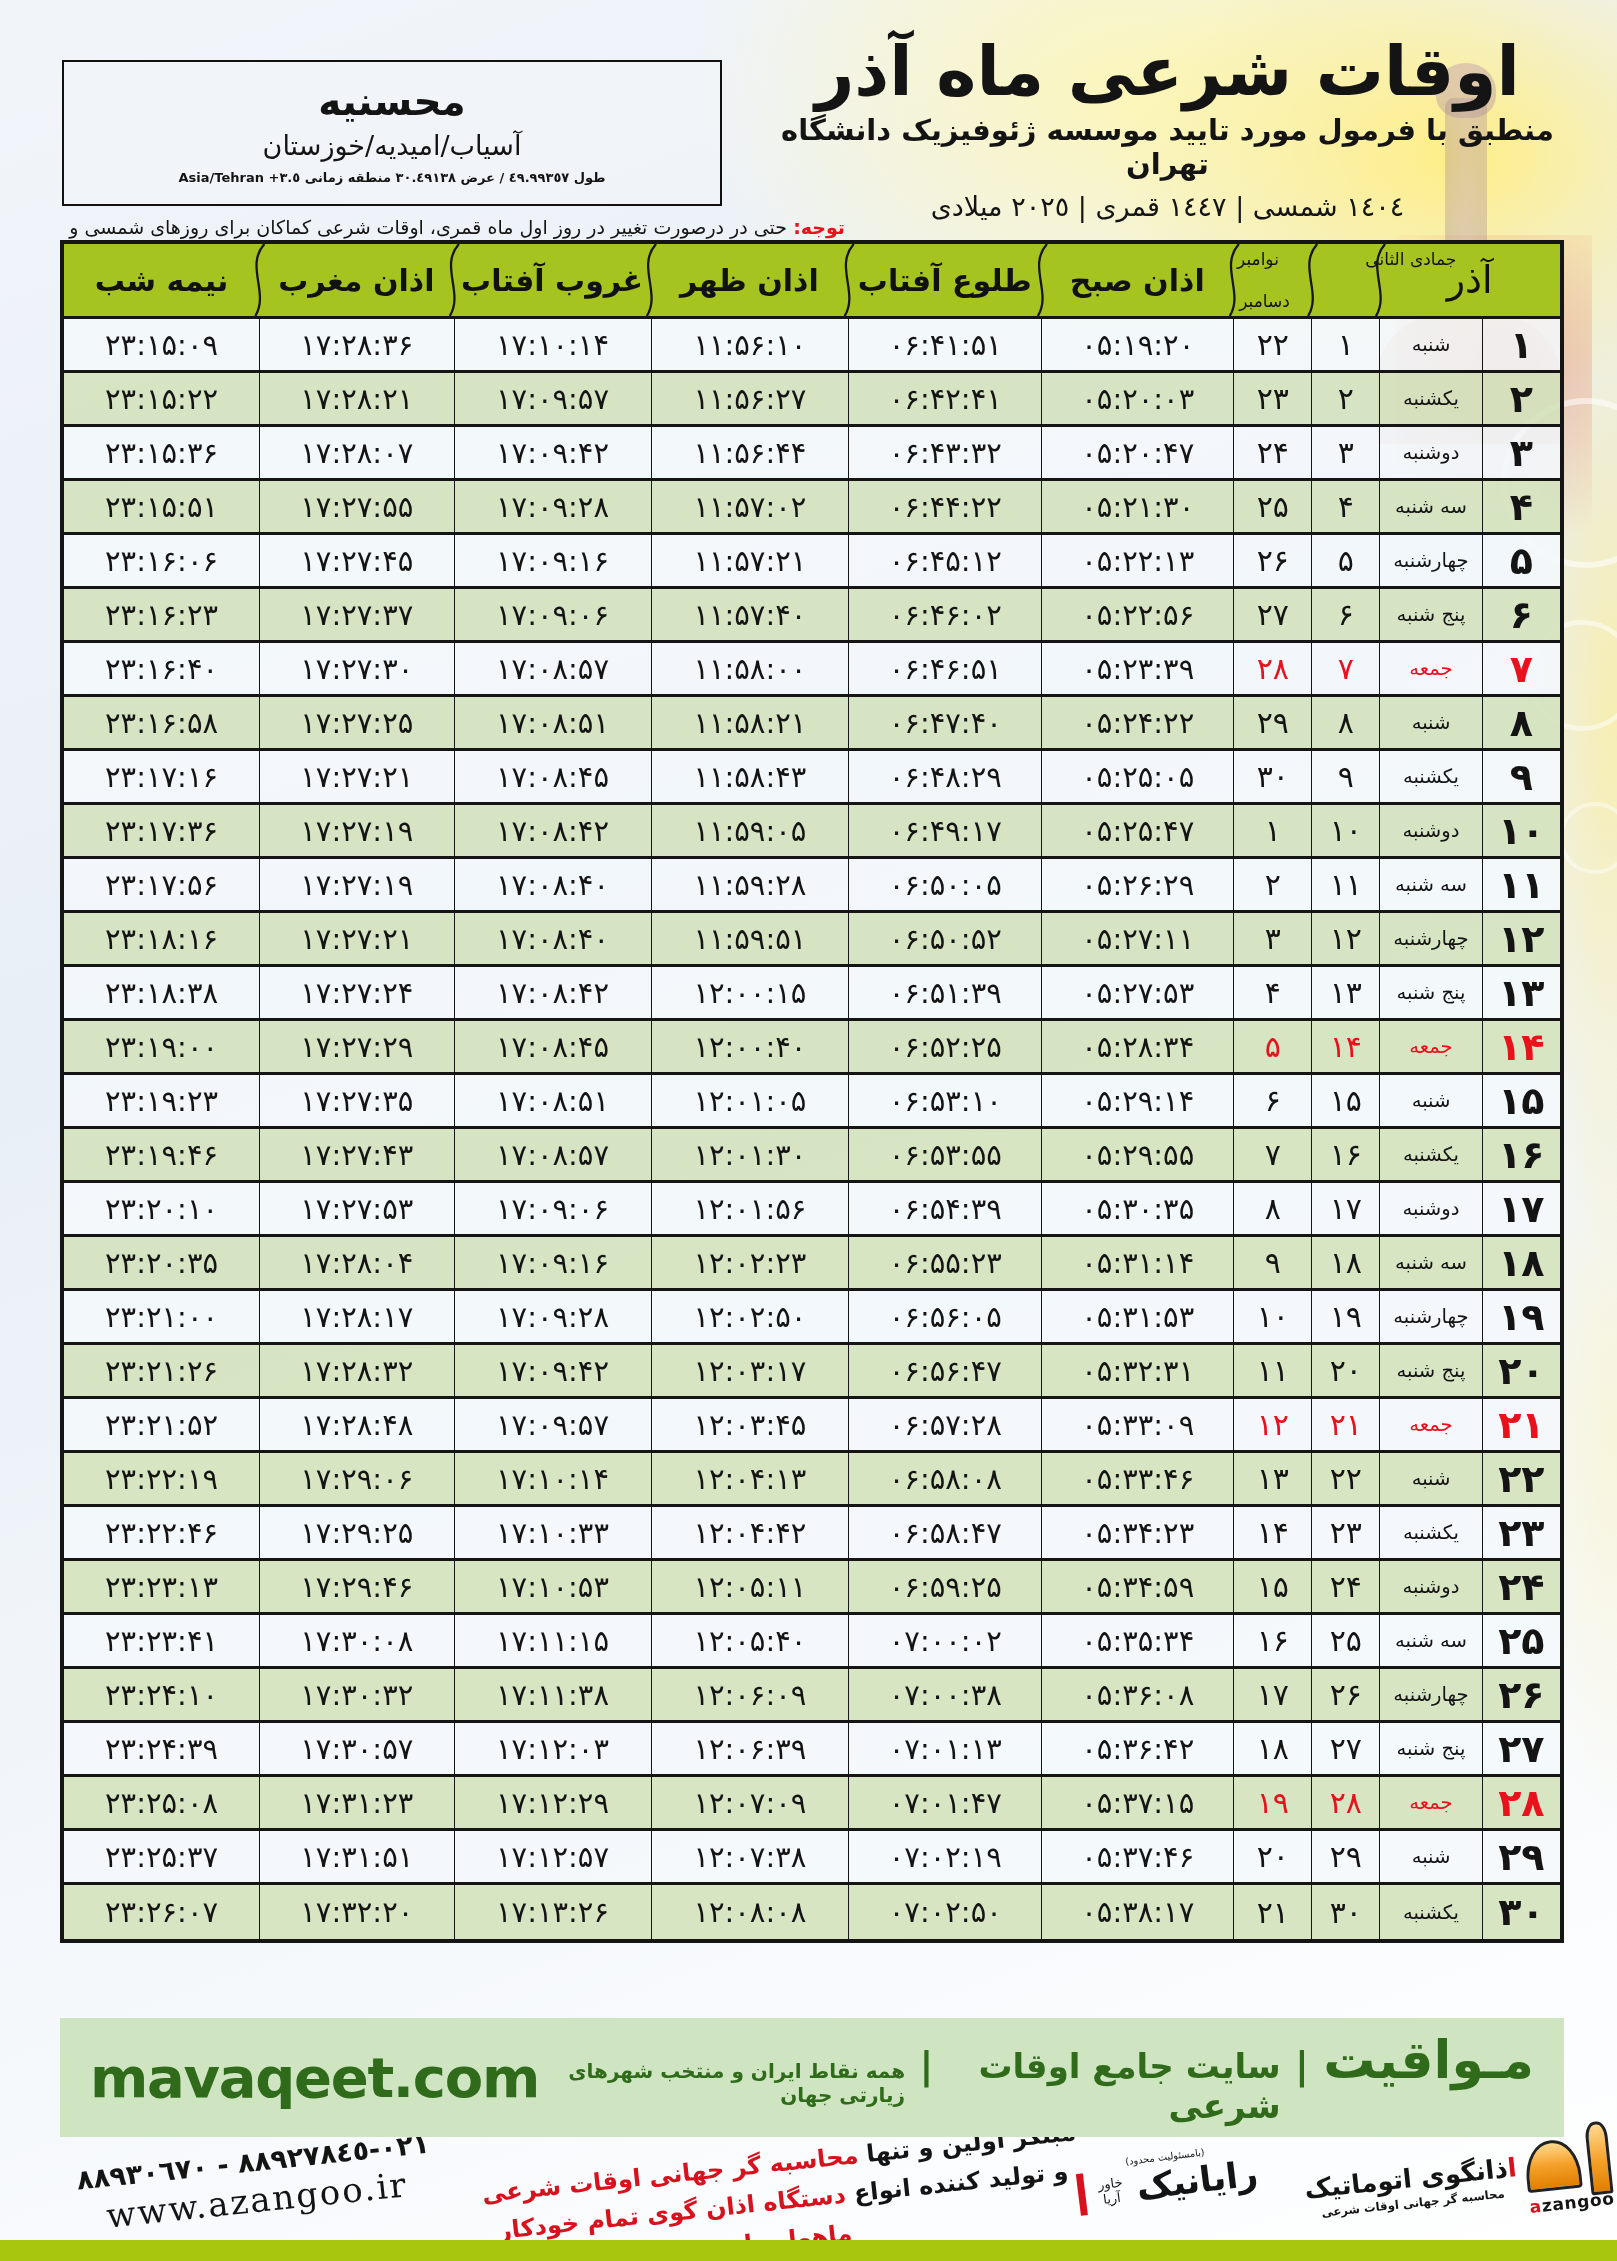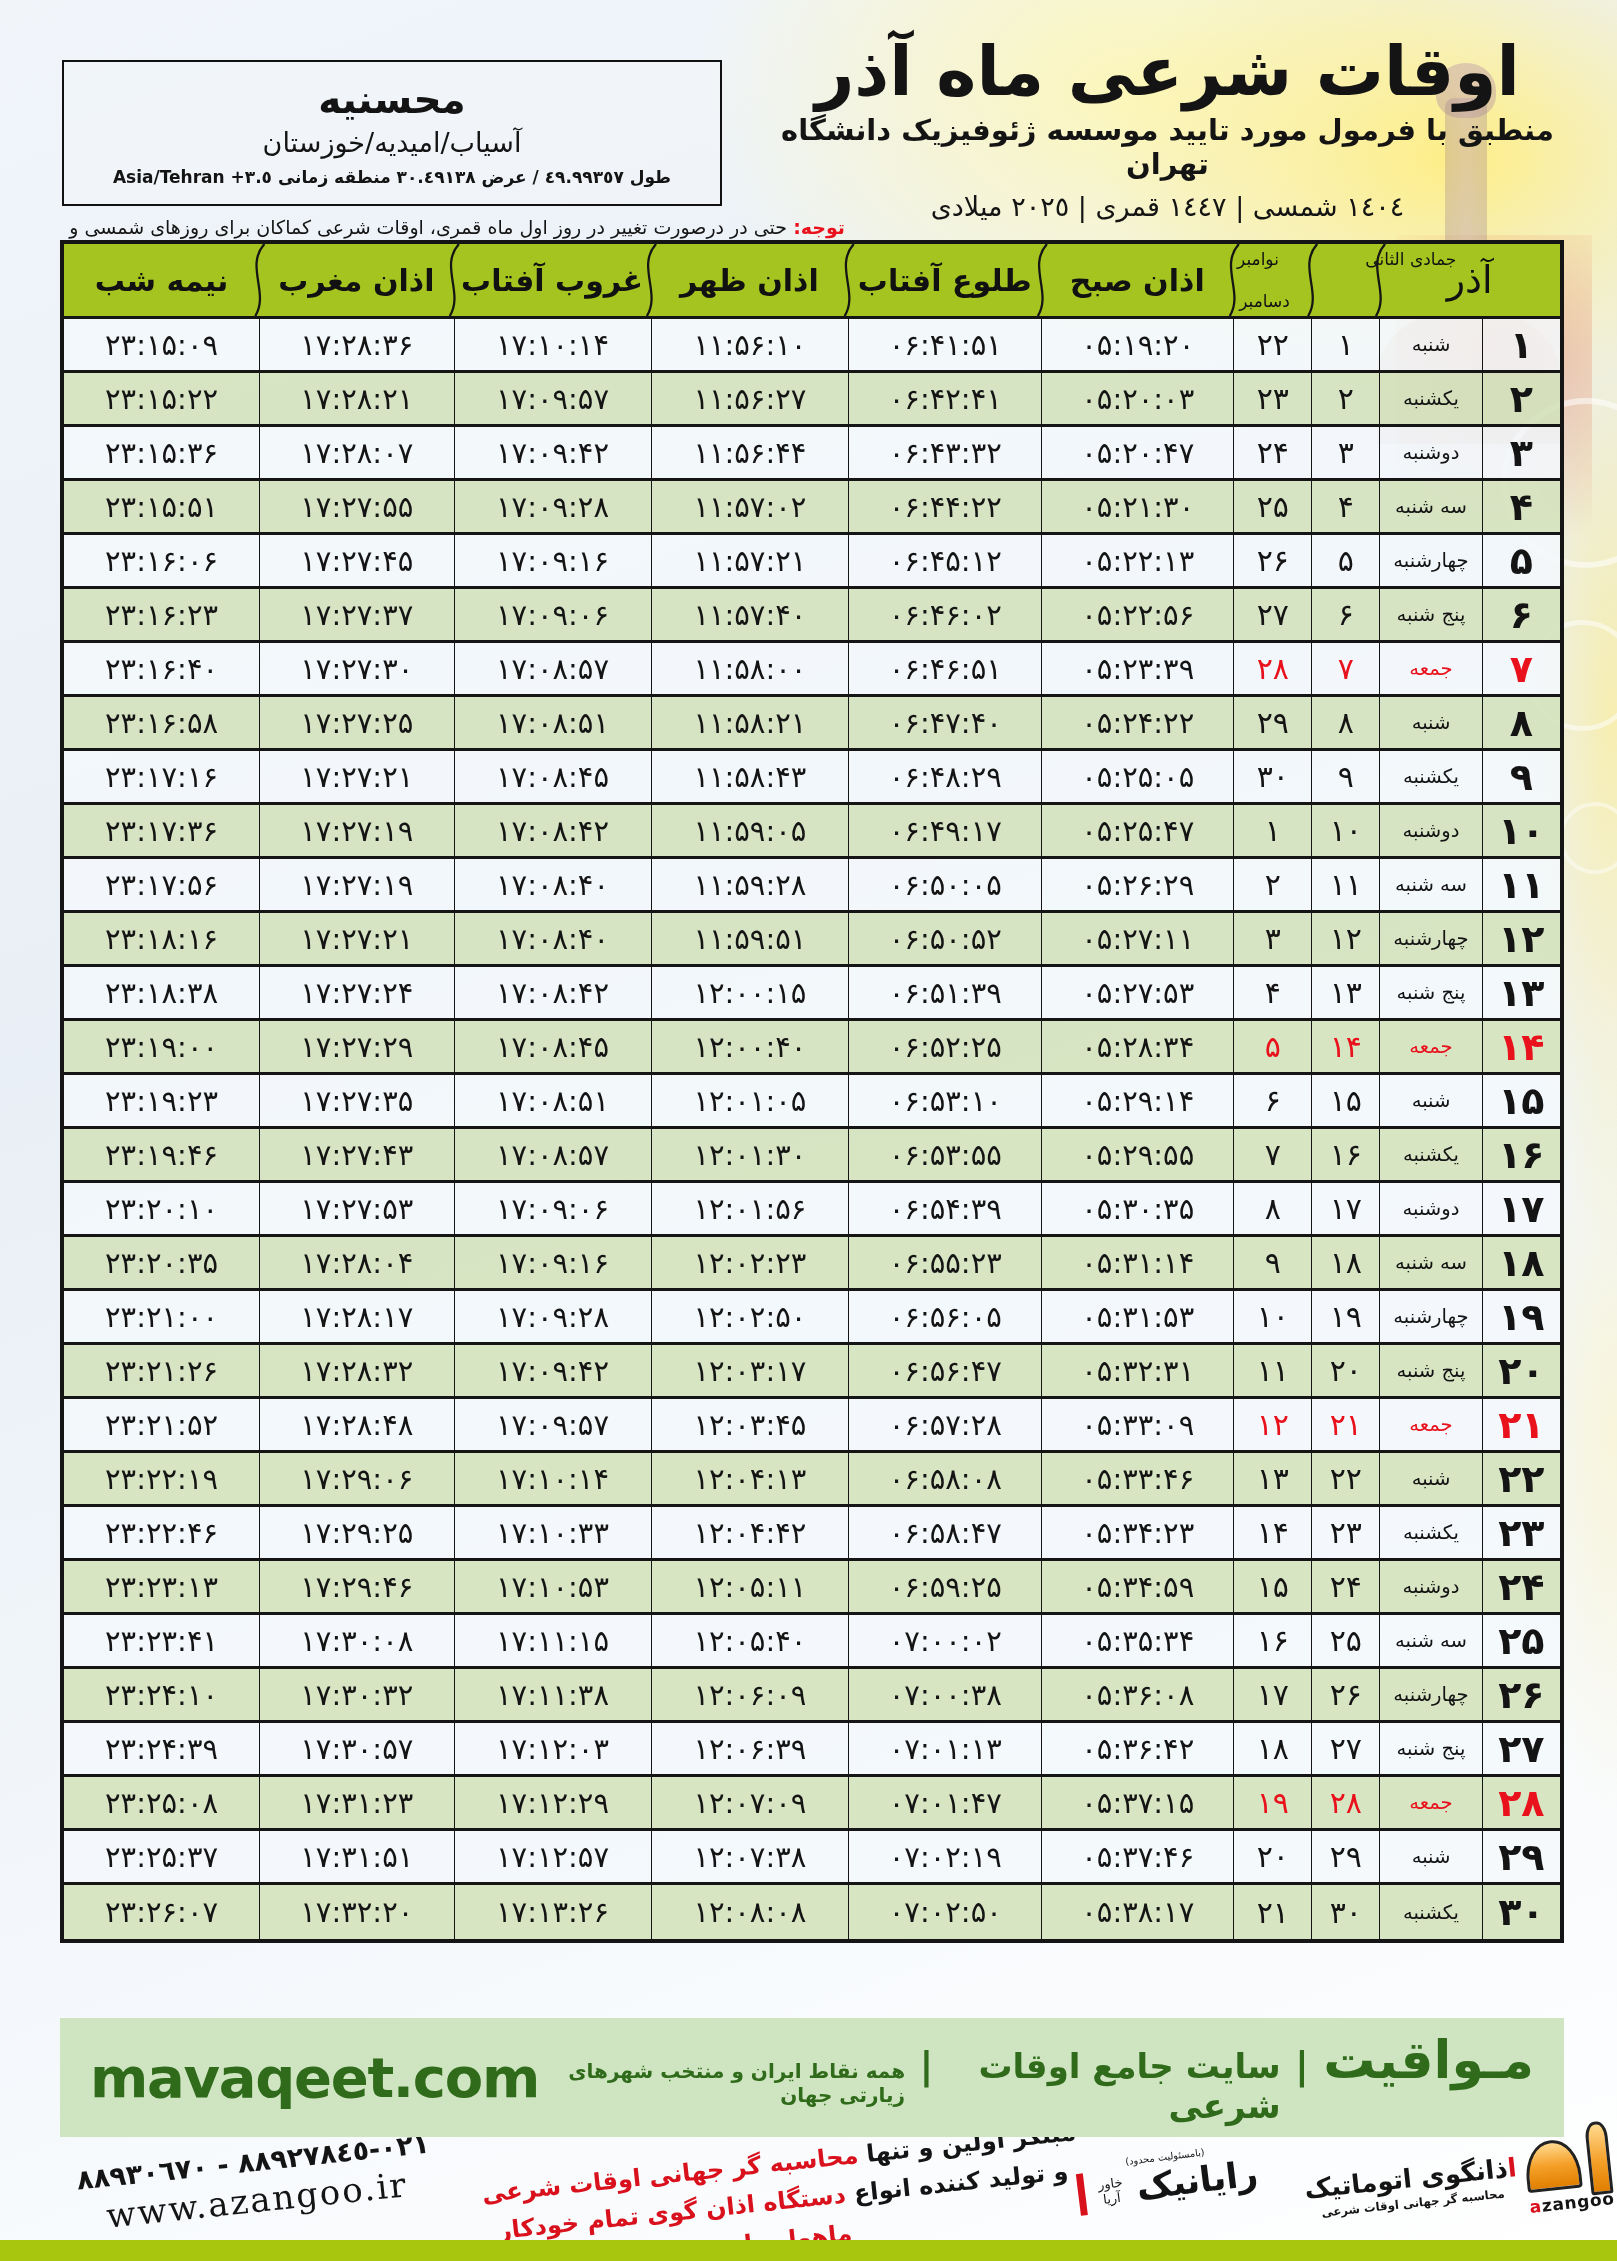--- a/index.html
+++ b/index.html
@@ -33,21 +33,21 @@
   .ring1 { left:1501px; top:398px; width:170px; height:170px; border:6.5px solid rgba(255,255,255,.55); border-radius:50%; }
   .ring2 { left:1527px; top:620px; width:111px; height:111px; border:5.2px solid rgba(255,255,255,.5); border-radius:50%; }
   .ring3 { left:1559px; top:802px; width:72px; height:72px; border:4.6px solid rgba(255,255,255,.45); border-radius:50%; }
 
   
   .info-box { left:62px; top:60px; width:660px; height:146px; border:2.6px solid #111;
     display:flex; flex-direction:column; justify-content:center; align-items:center;
     direction:rtl; text-align:center; background:rgba(255,255,255,0.12); }
   .loc-name { font-size:39px; font-weight:bold; line-height:1.1; }
   .loc-region { font-size:27px; margin-top:5.2px; }
-  .loc-coords { font-size:17px; font-weight:bold; margin-top:9px; }
+  .loc-coords { font-size:13px; font-weight:bold; margin-top:9px; }
 
   
   .title-block { left:763px; top:34px; width:809px; text-align:center; direction:rtl; }
   .main-title { font-size:68px; font-weight:bold; line-height:1.12; }
   .subtitle { font-size:29px; font-weight:bold; margin-top:2.6px; }
   .calendars { font-size:27px; margin-top:10.4px; }
 
   
   .note { left:39px; top:216px; width:806px; direction:rtl; text-align:right; font-size:19px; }
   .note-label { color:#e8111c; font-weight:bold;margin-top:24px; }

